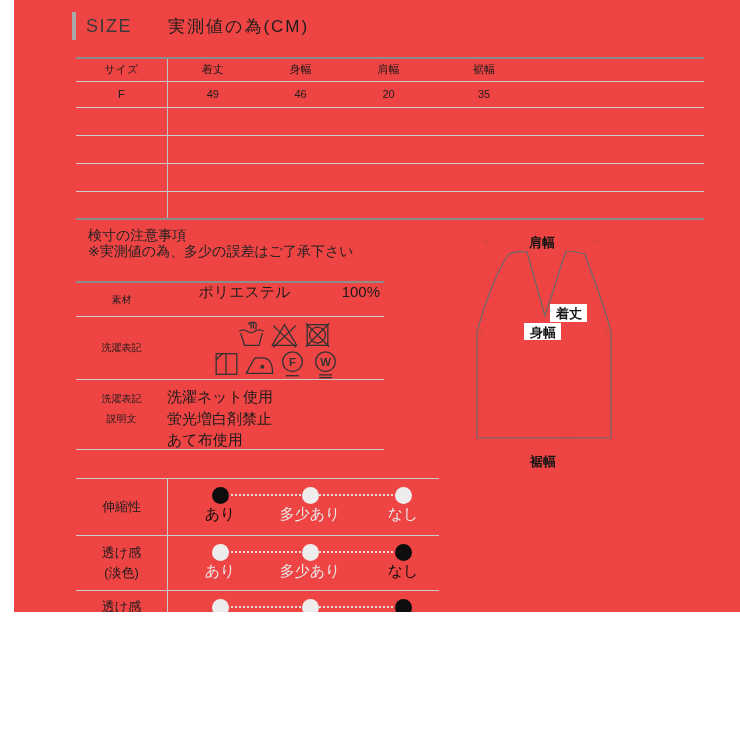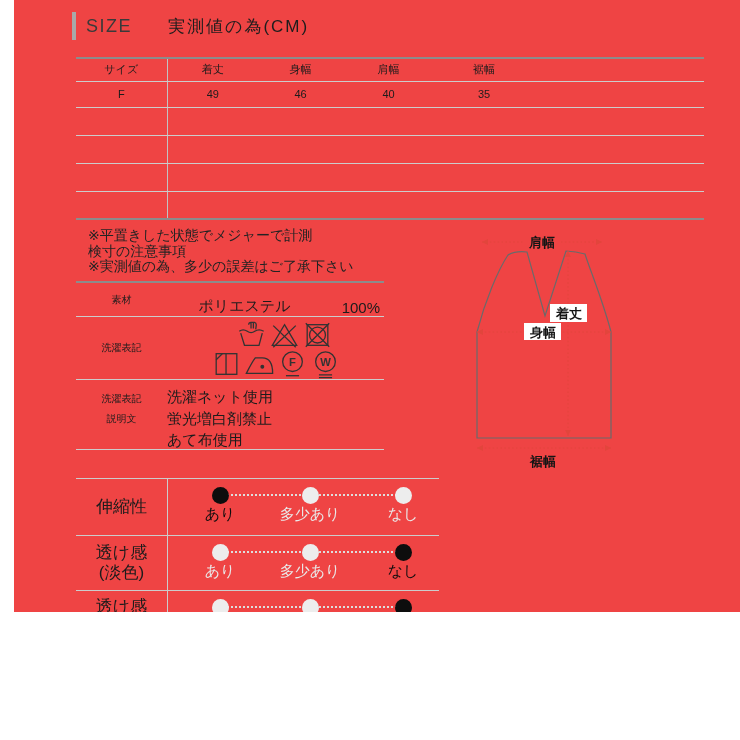--- a/index.html
+++ b/index.html
@@ -27,21 +27,21 @@
   
   .notes{position:absolute;top:228px;left:74px;font-size:14px;line-height:15.5px;color:#232323;}
 
   
   .spec{position:absolute;top:281px;left:62px;width:308px;border-top:2px solid var(--dark);}
   .spec .row{display:flex;border-bottom:1px solid var(--line);}
   .spec .lab{width:91px;display:flex;flex-direction:column;align-items:center;justify-content:center;
              font-size:10px;color:#1c1c1c;line-height:20px;}
   .spec .val{flex:1;font-size:15px;color:#1c1c1c;}
   .row.material{height:34px;}
-  .row.material .val{display:flex;align-items:flex-end;}
+  .row.material .val{display:flex;align-items:flex-start;}
   .row.material .vname{flex:1;text-align:center;}
   .row.material .vpct{width:62px;text-align:right;padding-right:4px;}
   .row.origin{height:30px;}
   .row.origin .val{display:flex;align-items:center;justify-content:center;}
   .row.care{height:63px;}
   .row.care .lab{justify-content:center;}
   .icon-row{display:flex;gap:2px;}
   .icon-row.r1{margin-left:69px;margin-top:3px;}
   .icon-row.r2{margin-left:44px;margin-top:-1px;}
   .cicon{width:31px;height:30px;}
@@ -49,21 +49,21 @@
   .cicon text{fill:#333;font-size:12px;font-weight:bold;font-family:"Liberation Sans",sans-serif;}
   .row.caredesc{height:70px;}
   .row.caredesc .lab{justify-content:flex-start;padding-top:9px;}
   .row.caredesc .val{padding-top:6px;line-height:21.5px;}
 
   
   .ratings{position:absolute;top:478px;left:62px;width:363px;border-top:1px solid var(--line);}
   .r-row{display:flex;border-bottom:1px solid var(--line);}
   .r-row.h57{height:57px;} .r-row.h55{height:55px;} .r-row.h53{height:53px;}
   .r-lab{width:91px;display:flex;flex-direction:column;align-items:center;justify-content:center;
-         font-size:17px;line-height:20px;color:#1c1c1c;}
+         font-size:13px;line-height:20px;color:#1c1c1c;}
   .r-val{flex:1;position:relative;border-left:1px solid var(--line);}
   .connector{position:absolute;left:52px;width:184px;top:15px;border-top:2px dotted #dedede;}
   .opt{position:absolute;top:8px;width:76px;text-align:center;}
   .opt .dot{display:block;width:17px;height:17px;border-radius:50%;background:#ededed;margin:0 auto;}
   .opt .olbl{display:block;font-size:15px;color:var(--faint);margin-top:1px;}
   .opt.sel .dot{background:#0d0d0d;}
   .opt.sel .olbl{color:#0d0d0d;}
   .opt.p0{left:14px;} .opt.p1{left:104px;} .opt.p2{left:197px;}
 
   
@@ -104,21 +104,21 @@
       <td>着丈</td>
       <td>身幅</td>
       <td>肩幅</td>
       <td>裾幅</td>
       <td></td>
     </tr>
     <tr class="v">
       <td class="c1">F</td>
       <td>49</td>
       <td>46</td>
-      <td>40</td>
+      <td>20</td>
       <td>35</td>
       <td></td>
     </tr>
     <tr class="e">
           <td class="c1"></td>
           <td></td>
           <td></td>
           <td></td>
           <td></td>
           <td></td>
@@ -144,21 +144,20 @@
           <td></td>
           <td></td>
           <td></td>
           <td></td>
           <td></td>
         </tr>
   </tbody>
     </table>
 
   <div class="notes">
-    <div>※平置きした状態でメジャーで計測</div>
     <div>検寸の注意事項</div>
     <div>※実測値の為、多少の誤差はご了承下さい</div>
   </div>
 
   <div class="spec">
     <div class="row material">
       <div class="lab">素材</div>
       <div class="val">
         <span class="vname">ポリエステル</span>
         <span class="vpct">100%</span>

